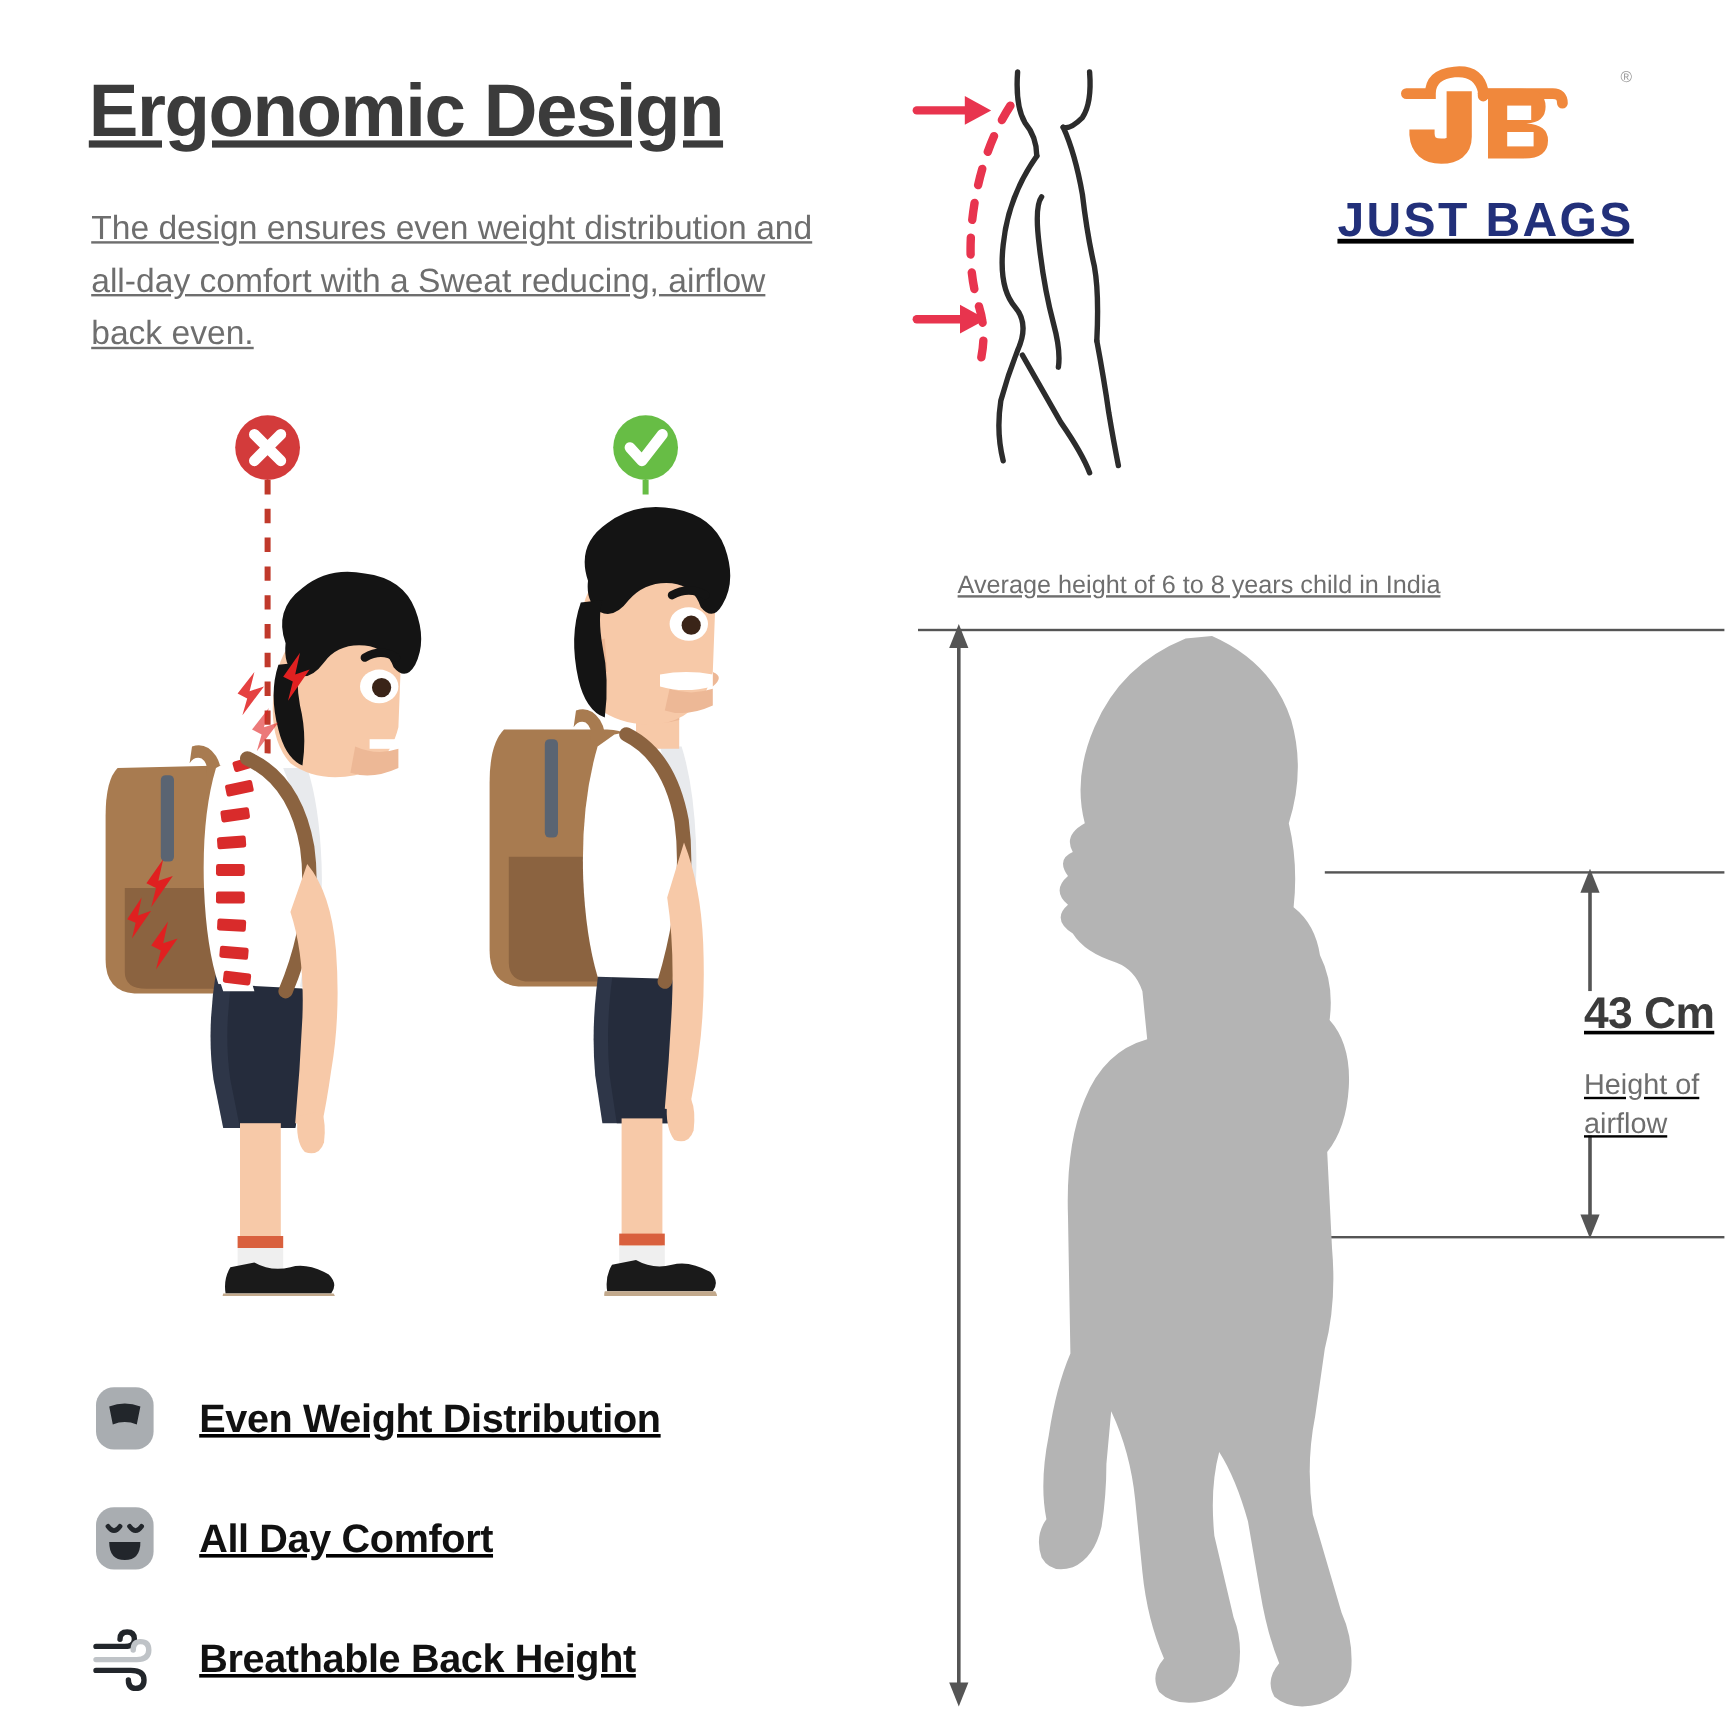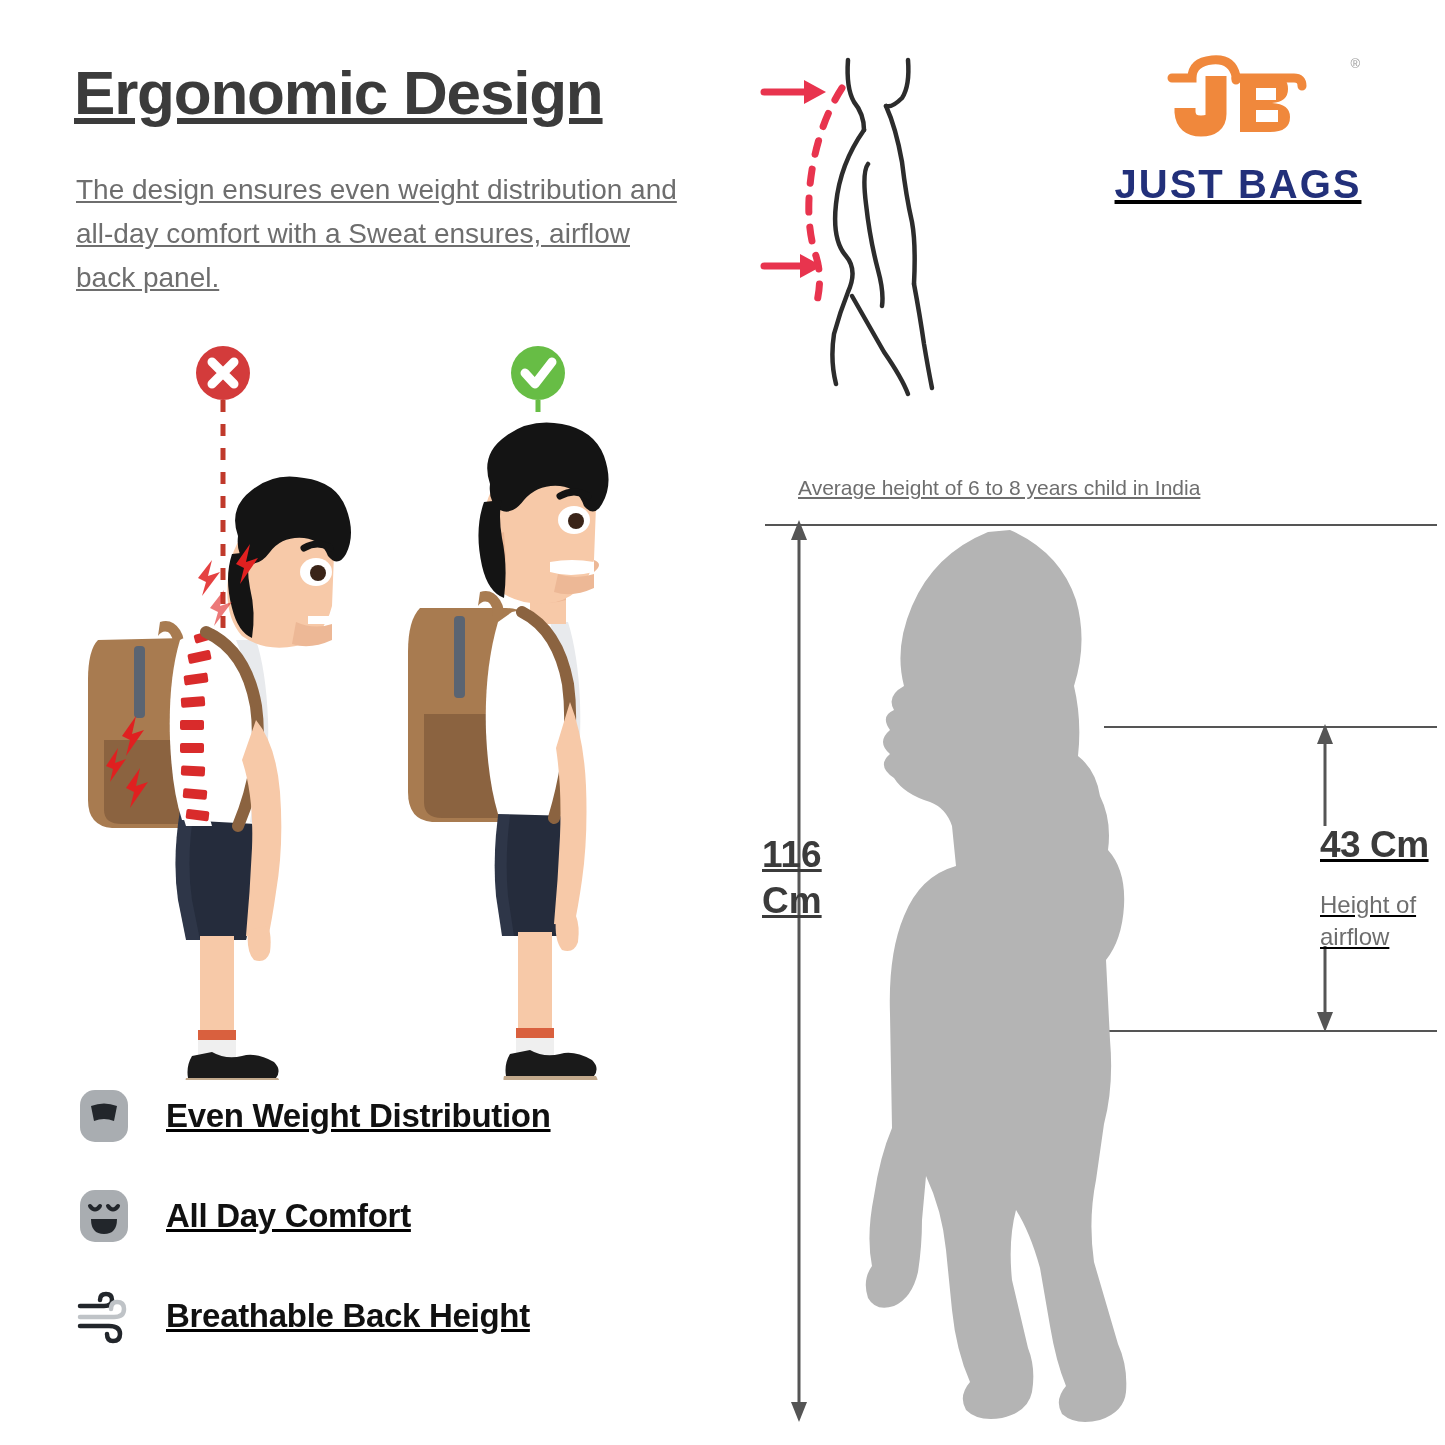--- a/index.html
+++ b/index.html
@@ -39,21 +39,21 @@
     font-size:13px;color:#9a9a9a;
   }
 
   
   #posture-figure{left:756px;top:44px;}
 
   
   #characters{left:60px;top:340px;}
 
   
-  #feature-list{left:76px;top:1066px;width:640px;}
+  #feature-list{left:76px;top:1132px;width:640px;}
   .feature-row{display:flex;align-items:center;height:100px;}
   .feature-icon{
     width:56px;height:56px;flex:0 0 56px;
     display:flex;align-items:center;justify-content:center;
     margin-right:34px;
   }
   .feature-label{
     font-size:33px;font-weight:bold;color:#111111;
     letter-spacing:-0.3px;white-space:nowrap;
   }
@@ -82,21 +82,21 @@
   }
   #pack-value{font-size:37px;font-weight:bold;color:#3b3b3b;letter-spacing:-0.5px;}
   #pack-desc{font-size:24px;color:#6e6e6e;line-height:1.32;margin-top:23px;}
 </style>
 </head>
 <body>
 
 <div class="root">
 
   <div class="abs" id="page-title">Ergonomic Design</div>
-  <div class="abs" id="page-subtitle">The design ensures even weight distribution and all-day comfort with a Sweat ensures, airflow back panel.</div>
+  <div class="abs" id="page-subtitle">The design ensures even weight distribution and all-day comfort with a Sweat reducing, airflow back even.</div>
 
   <div class="abs" id="brand">
     <div id="brand-logo-wrap">
       <svg width="300" height="92" viewBox="0 0 300 92">
 
         <path d="M84 26 L104 26 Q104 10 124 8 Q144 6 148 24 L148 28" fill="none" stroke="#F0883C" stroke-width="9" stroke-linecap="round"></path>
         <path d="M148 26 L206 26 Q214 26 214 34" fill="none" stroke="#F0883C" stroke-width="9" stroke-linecap="round"></path>
 
         <path d="M128 24 L128 62 Q128 74 113 74 Q98 74 97 60 L97 56" fill="none" stroke="#F0883C" stroke-width="21" stroke-linecap="butt"></path>
 
@@ -358,24 +358,20 @@
   </div>
 
   <div class="abs" style="left:782px;top:518px;">
     <svg width="34" height="906" viewBox="0 0 34 906">
       <line x1="17" y1="14" x2="17" y2="892" stroke="#555" stroke-width="3"></line>
       <polygon points="17,2 9,22 25,22" fill="#555"></polygon>
       <polygon points="17,904 9,884 25,884" fill="#555"></polygon>
     </svg>
   </div>
 
-  <div class="abs" id="height-label">
-    <div>116</div>
-    <div>Cm</div>
-  </div>
 
   <div class="abs" style="left:1308px;top:722px;">
     <svg width="34" height="104" viewBox="0 0 34 104">
       <line x1="17" y1="14" x2="17" y2="104" stroke="#555" stroke-width="3"></line>
       <polygon points="17,2 9,22 25,22" fill="#555"></polygon>
     </svg>
   </div>
   <div class="abs" style="left:1308px;top:946px;">
     <svg width="34" height="88" viewBox="0 0 34 88">
       <line x1="17" y1="0" x2="17" y2="74" stroke="#555" stroke-width="3"></line>

